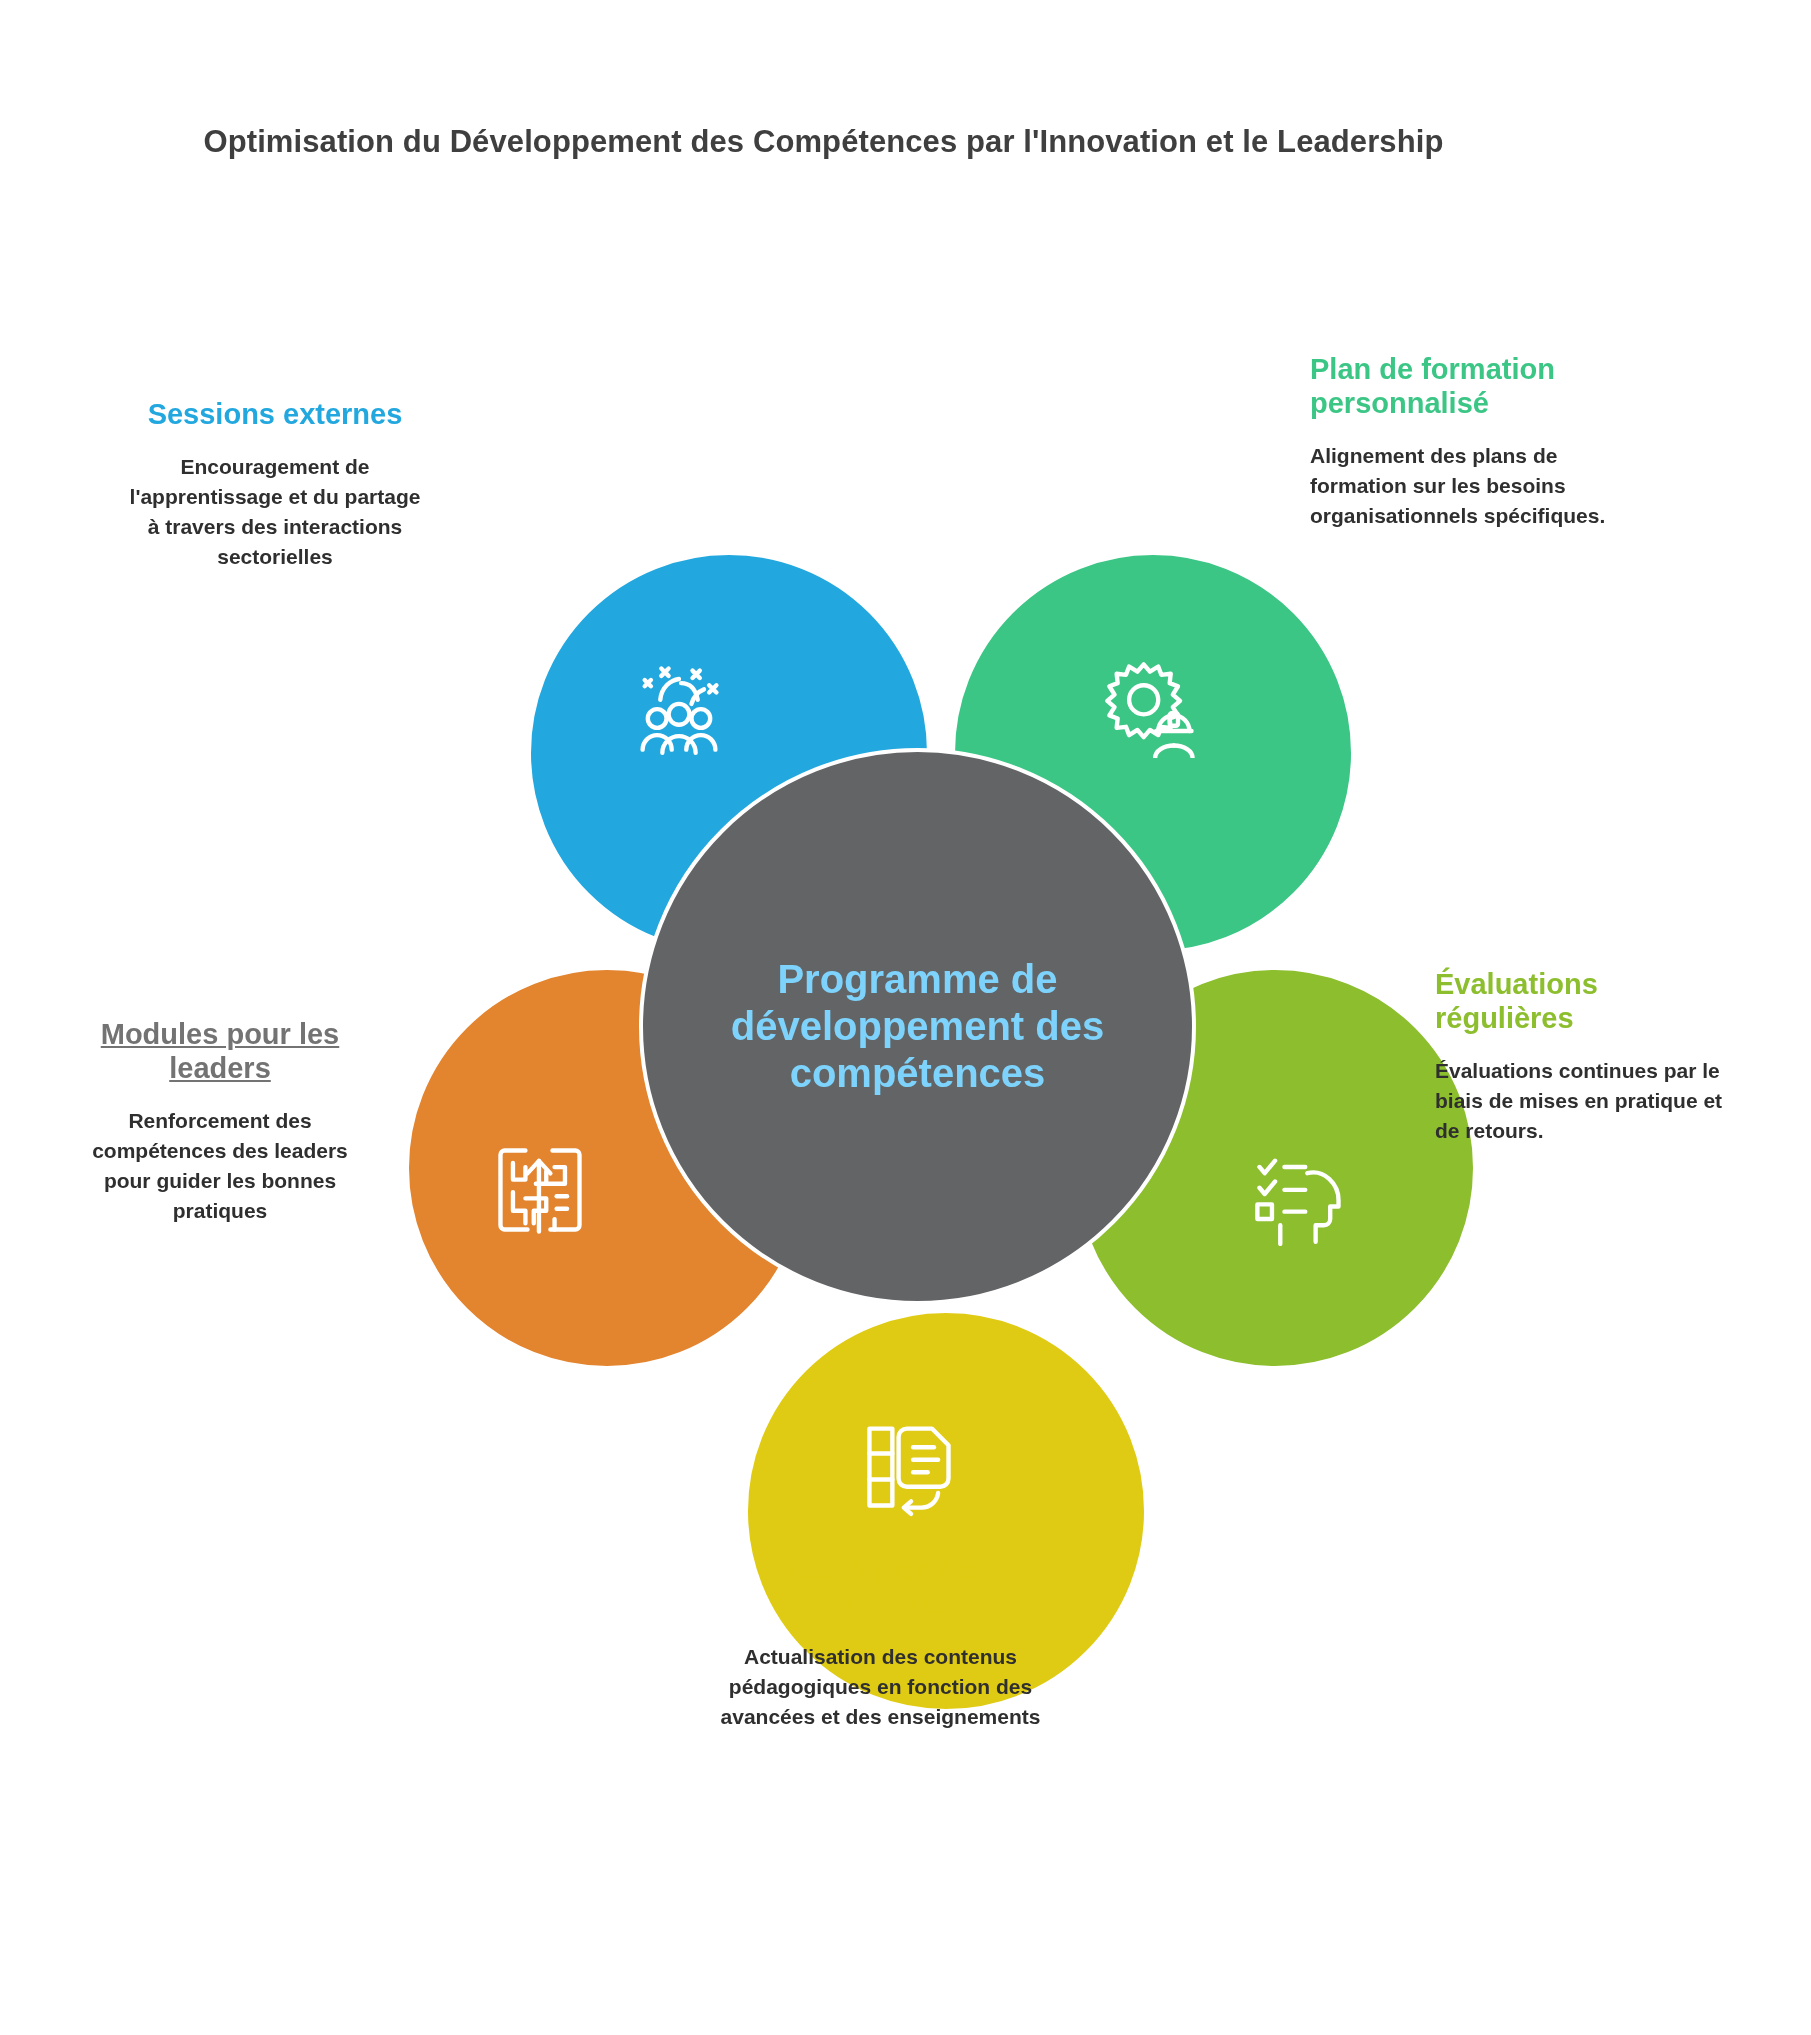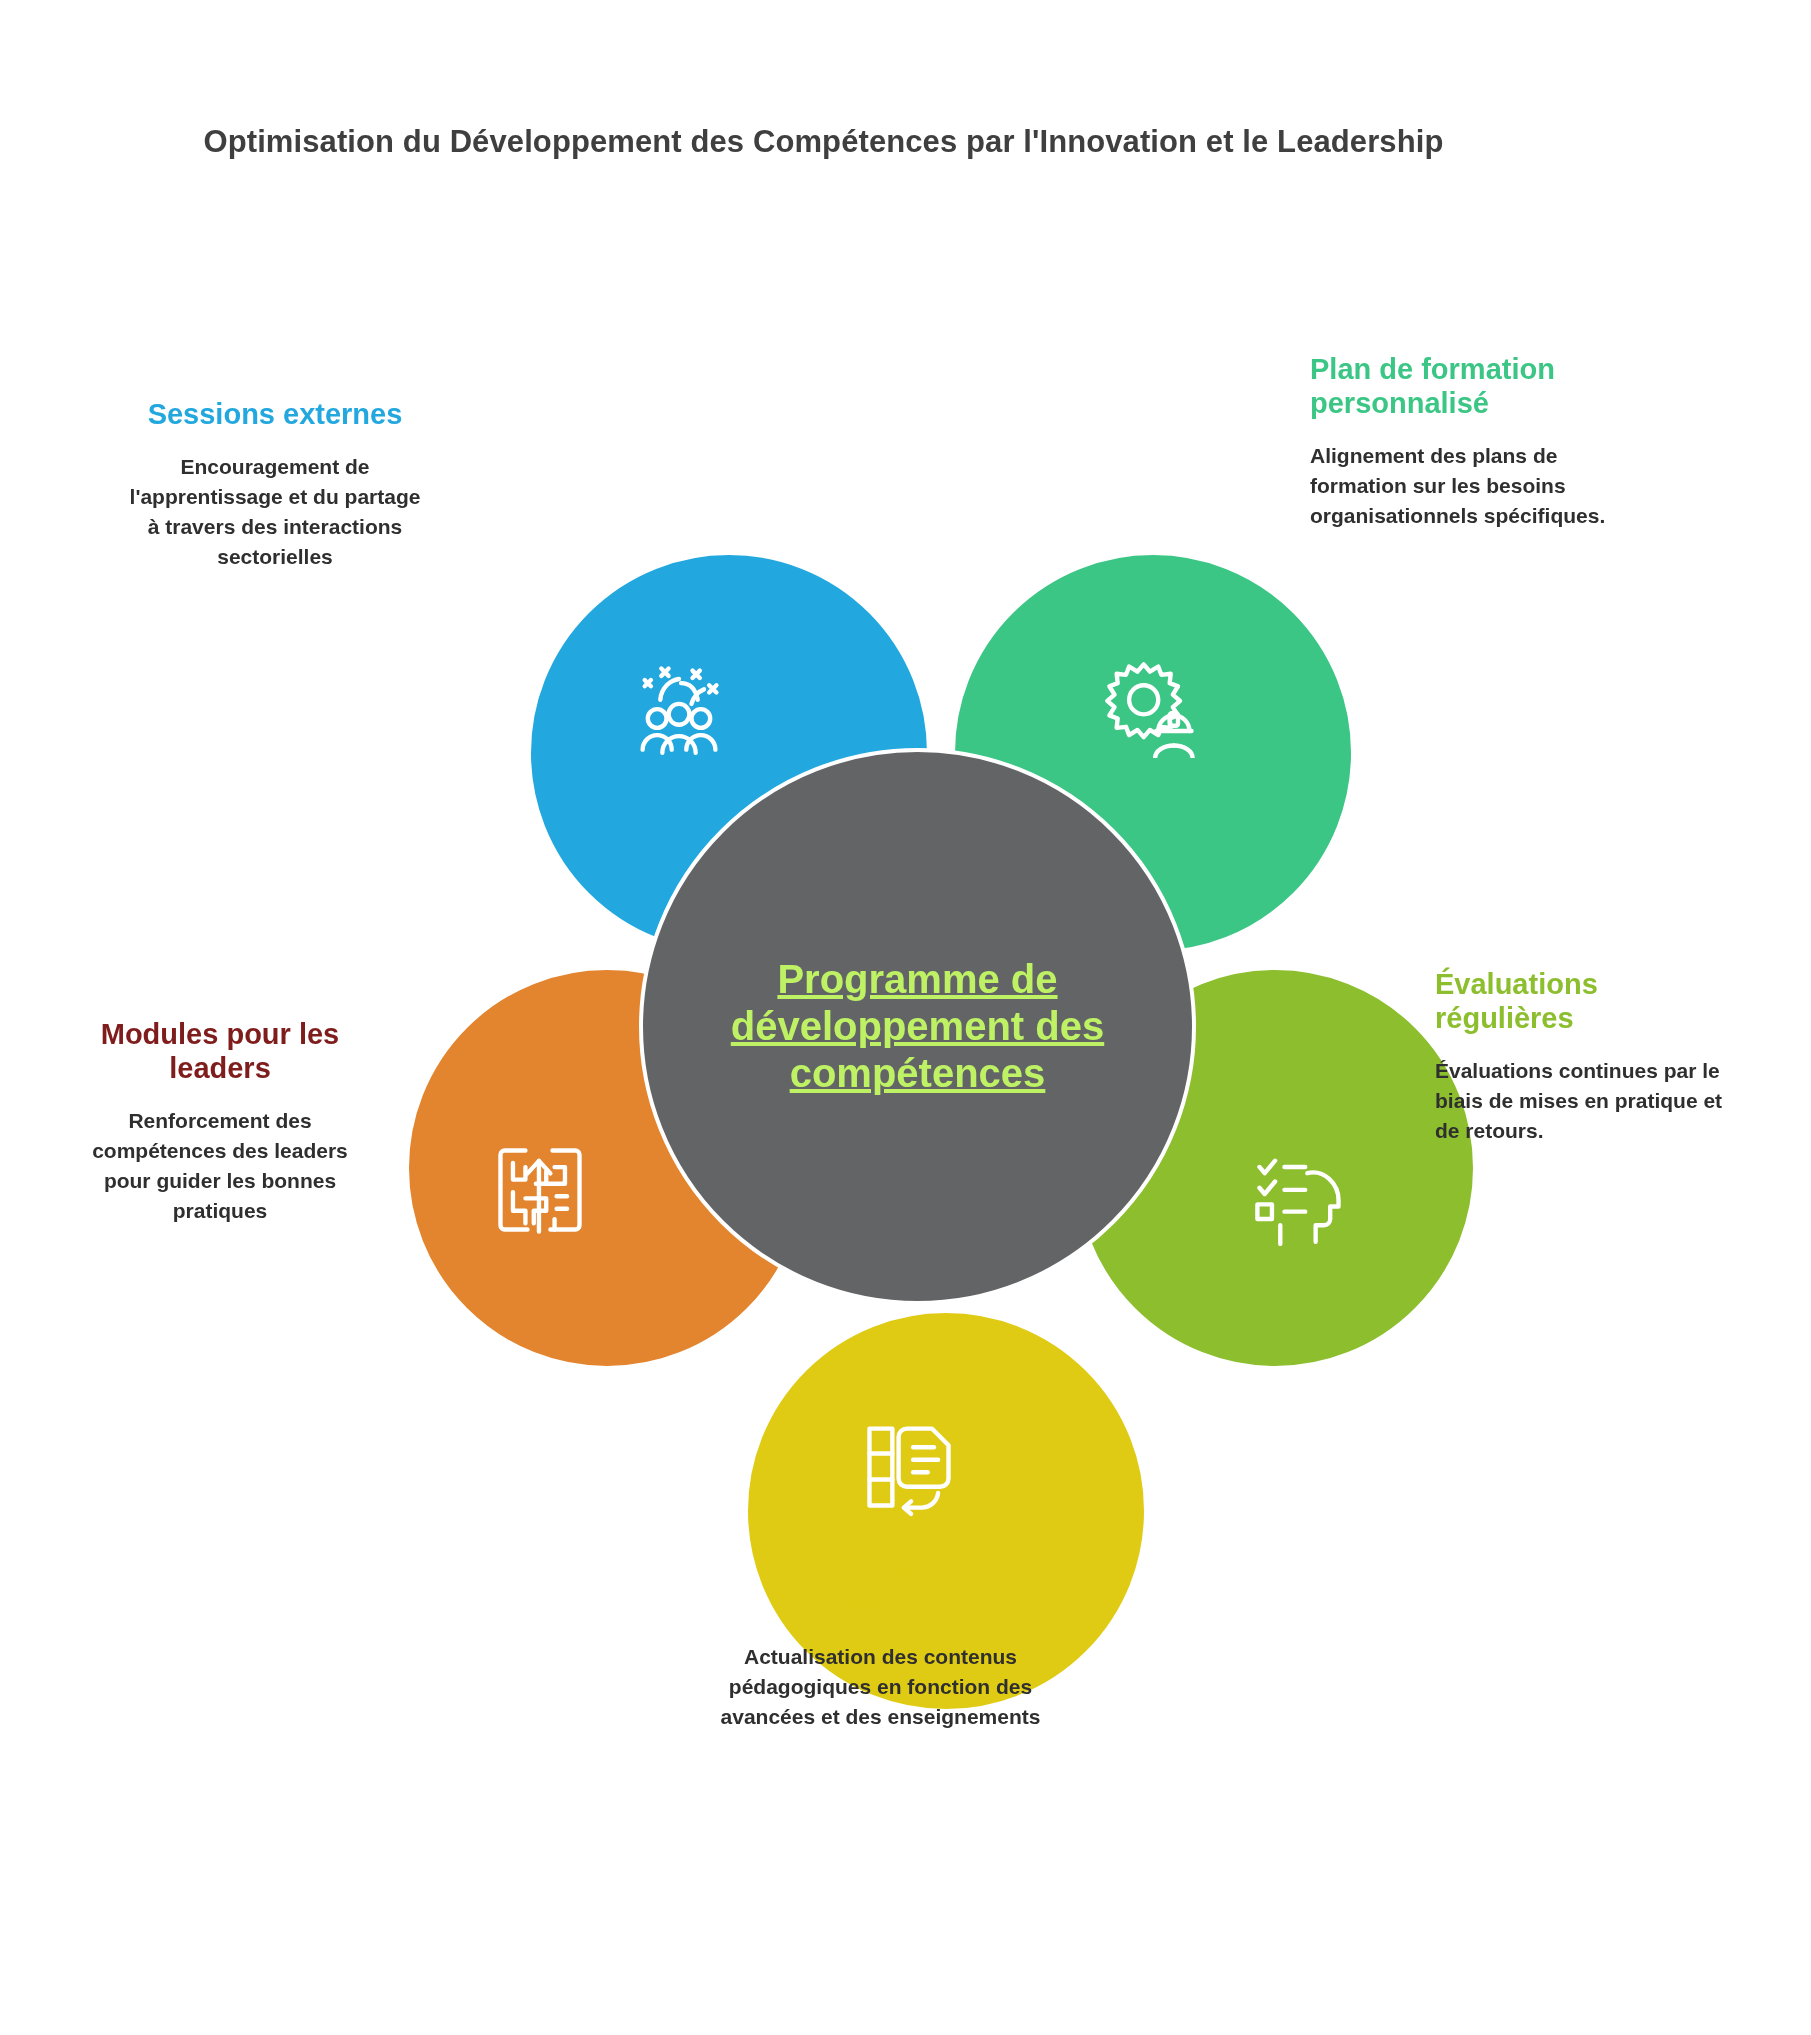--- a/index.html
+++ b/index.html
@@ -123,21 +123,21 @@
 
 <div id="diagram">
 
   <div class="petal" id="petal-top-left" style="background: rgb(34, 168, 223);"></div>
   <div class="petal" id="petal-top-right" style="background: rgb(59, 198, 133);"></div>
   <div class="petal" id="petal-left" style="background: rgb(227, 132, 46);"></div>
   <div class="petal" id="petal-right" style="background: rgb(140, 190, 46);"></div>
   <div class="petal" id="petal-bottom" style="background: rgb(224, 203, 20);"></div>
 
   <div id="center-circle" style="background: rgb(99, 100, 102);">
-    <div id="center-text" style="color: #bef264; text-decoration: underline;">Programme de développement des compétences</div>
+    <div id="center-text" style="color: #7dd3fc;">Programme de développement des compétences</div>
   </div>
 
   <div class="petal-icon-layer">
 
     <div class="petal-icon" id="icon-top-left">
       <svg viewBox="0 0 100 100" width="104" height="104" fill="none" stroke="#ffffff" stroke-width="4.2" stroke-linecap="round" stroke-linejoin="round">
         <path d="M32 44 C33 32 42 25 50 24"></path>
         <path d="M52 28 C61 28 66 34 68 44"></path>
         <path d="M62 48 C64 41 69 36 74 34"></path>
         <path d="M17 25 l6 6 M23 25 l-6 6"></path>
@@ -226,16 +226,16 @@
   <div class="label-title" style="color: rgb(140, 190, 46);">Évaluations régulières</div>
   <div class="label-desc">Évaluations continues par le biais de mises en pratique et de retours.</div>
 </div>
 
 <div class="label-block" id="block-bottom">
   <div class="label-title" style="color: rgb(224, 203, 20);">Mise à jour des contenus</div>
   <div class="label-desc">Actualisation des contenus pédagogiques en fonction des avancées et des enseignements</div>
 </div>
 
 <div class="label-block" id="block-left">
-  <div class="label-title" style="color: #7f1d1d;">Modules pour les leaders</div>
+  <div class="label-title" style="color: #737373; text-decoration: underline;">Modules pour les leaders</div>
   <div class="label-desc">Renforcement des compétences des leaders pour guider les bonnes pratiques</div>
 </div>
 
 
 </body></html>

